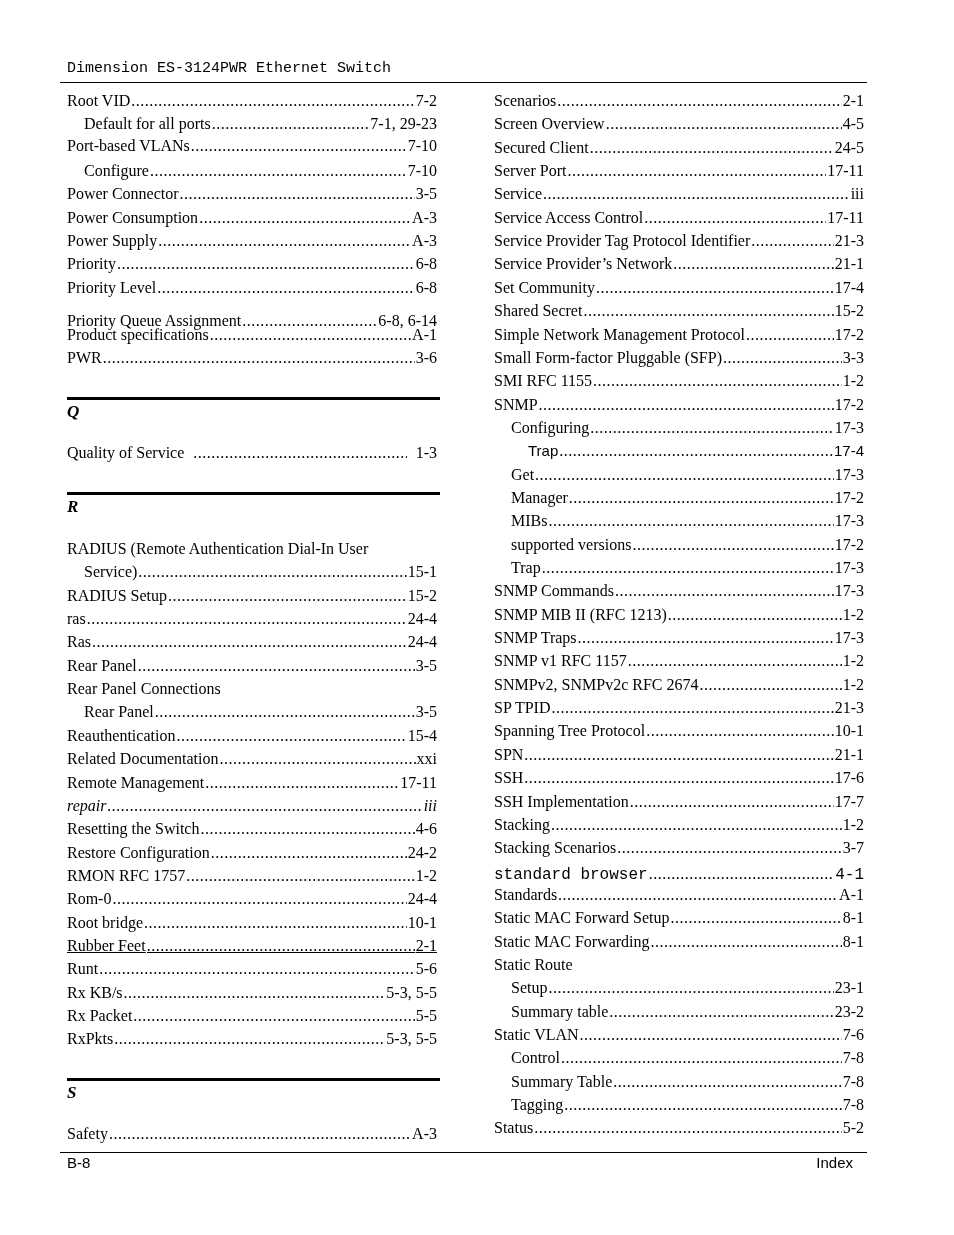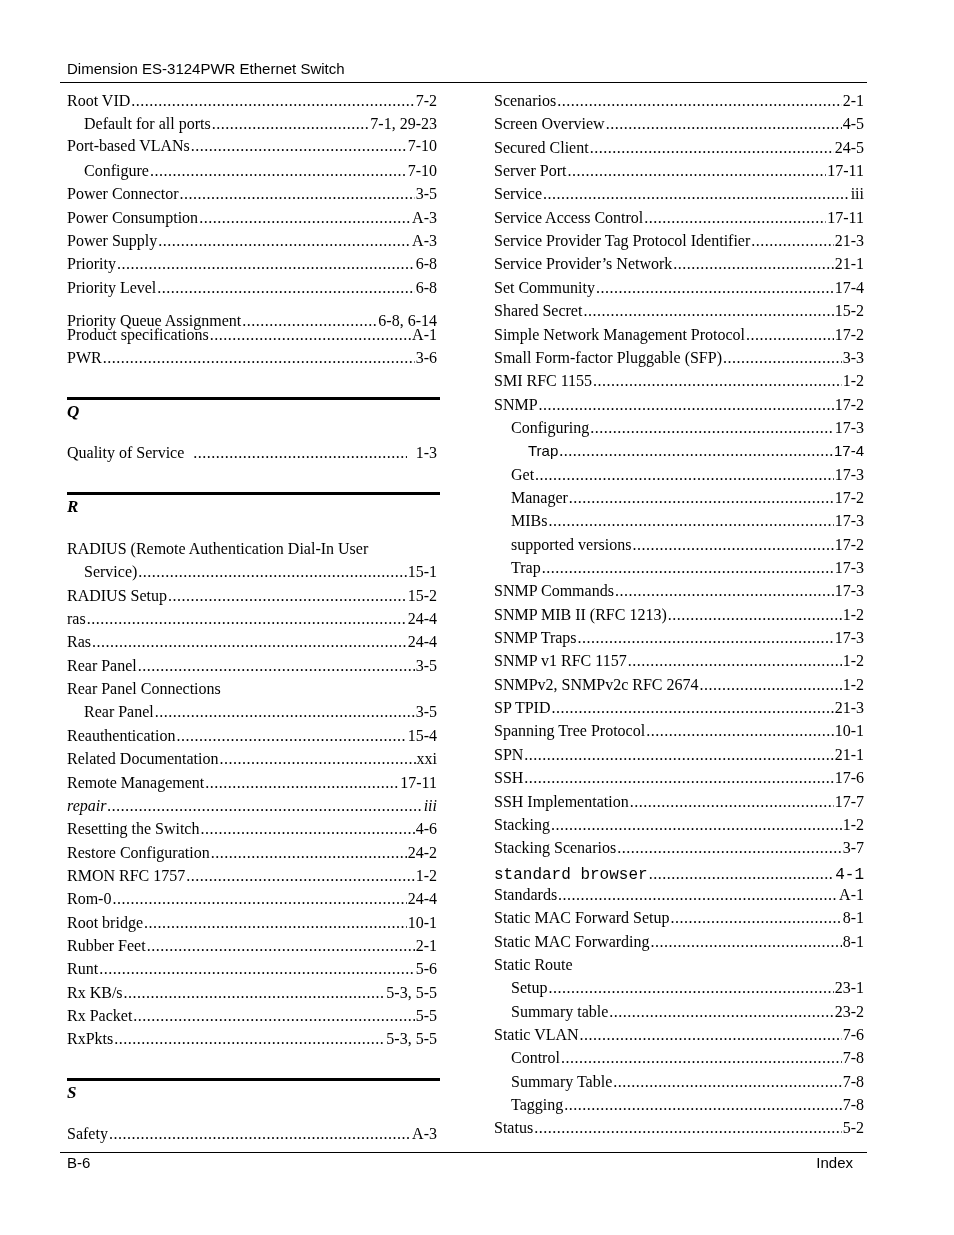--- a/index.html
+++ b/index.html
@@ -1,19 +1,19 @@
 <!DOCTYPE html>
 <html><head>
   <meta charset="utf-8">
   <style>
     html, body { margin: 0; padding: 0; background: #ffffff; }
     body { width: 954px; height: 1235px; position: relative; overflow: hidden; color: #000; }
     .header-title {
       position: absolute; left: 67px; top: 60px;
-      font-family: Liberation Sans, sans-serif; font-size: 15px;
+      font-family: Liberation Mono, monospace; font-size: 15px;
     }
     .header-rule { position: absolute; left: 60px; top: 82px; width: 807px; height: 1px; background: #000; }
     .footer-rule { position: absolute; left: 60px; top: 1152px; width: 807px; height: 1px; background: #000; }
     .footer-left { position: absolute; left: 67px; top: 1154px; font-family: "Liberation Sans", sans-serif; font-size: 15px; }
     .footer-right { position: absolute; right: 101px; top: 1154px; font-family: "Liberation Sans", sans-serif; font-size: 15px; }
 
     .col { position: absolute; top: 0; }
     .col-left { left: 67px; width: 370px; }
     .col-right { left: 494px; width: 370px; }
 
@@ -197,21 +197,21 @@
     <div class="entry" style="top: 889px;">
       <span class="term">Rom-0</span>
       <span class="leader"></span>
       <span class="pages">24-4</span>
     </div>
     <div class="entry" style="top: 913px;">
       <span class="term">Root bridge</span>
       <span class="leader"></span>
       <span class="pages">10-1</span>
     </div>
-    <div class="entry" style="top: 936px;">
+    <div class="entry" style="top: 936px; text-decoration: underline;">
       <span class="term">Rubber Feet</span>
       <span class="leader"></span>
       <span class="pages">2-1</span>
     </div>
     <div class="entry" style="top: 959px;">
       <span class="term">Runt</span>
       <span class="leader"></span>
       <span class="pages">5-6</span>
     </div>
     <div class="entry" style="top: 983px;">
@@ -459,15 +459,15 @@
     </div>
     <div class="entry" style="top: 1118px;">
       <span class="term">Status</span>
       <span class="leader"></span>
       <span class="pages">5-2</span>
     </div>
   </div>
 
 <div>
   <div class="footer-rule"></div>
-  <div class="footer-left">B-6</div>
+  <div class="footer-left">B-8</div>
   <div class="footer-right">Index</div>
 </div>
 
 </body></html>

